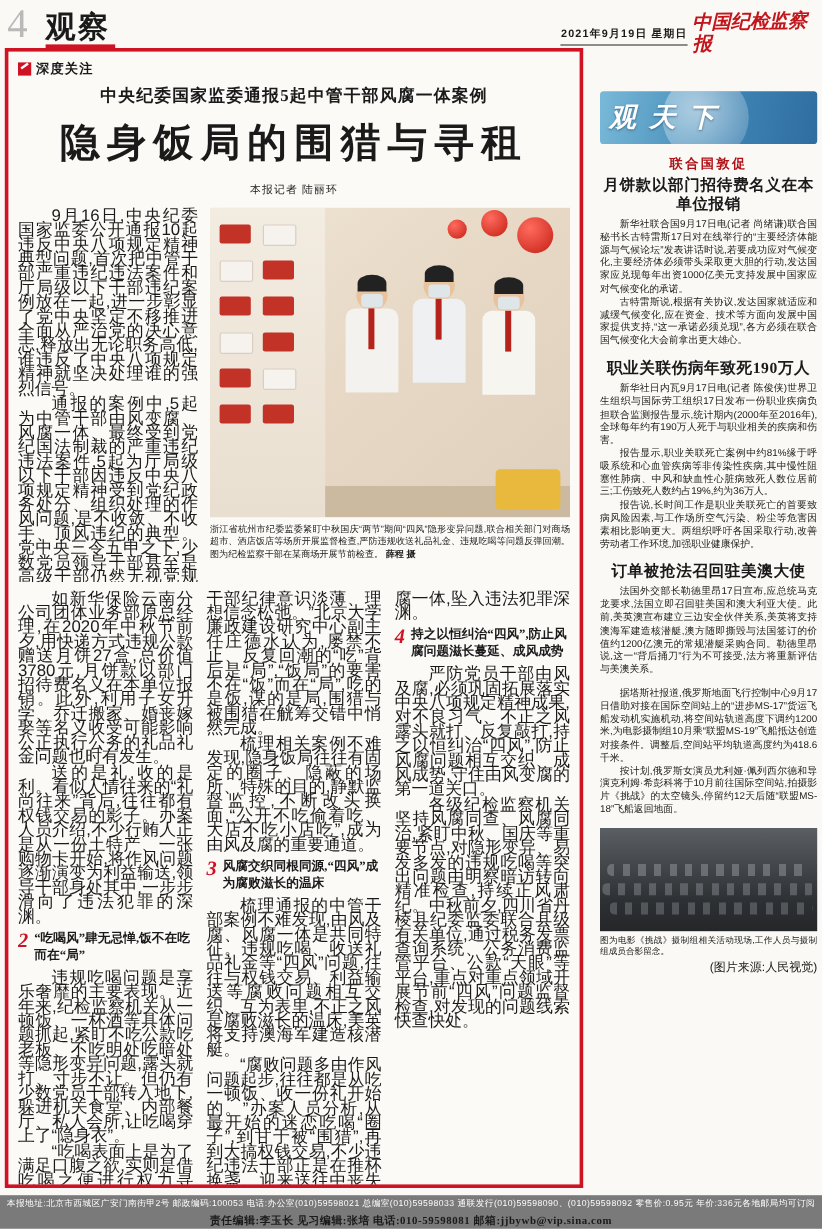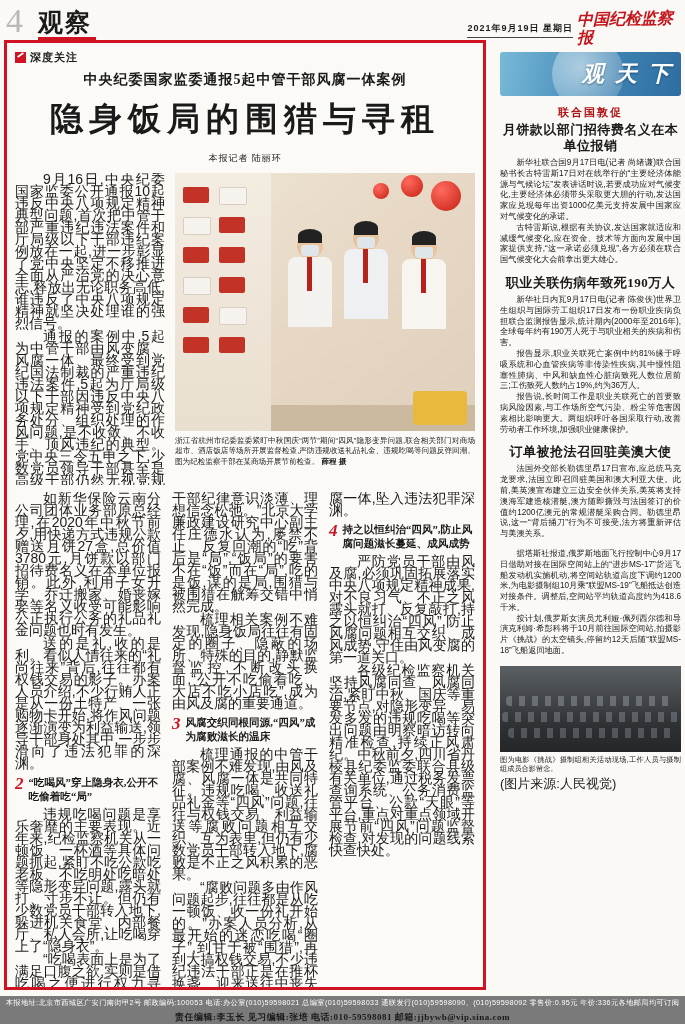--- a/index.html
+++ b/index.html
@@ -42,36 +42,36 @@
   .counter{position:absolute;left:96px;bottom:0;right:0;height:26px;background:#cbb9a0;}
   .caption{font-size:7.6px;line-height:10.4px;text-align:justify;margin-top:5px;color:#222;font-family:"Liberation Sans","DejaVu Sans",sans-serif;}
   .caption .credit{font-weight:bold;}
   .row2{margin-top:7px;height:520px;overflow:hidden;column-count:3;column-gap:11px;column-fill:auto;}
   .body-p{font-size:14px;line-height:12px;text-align:justify;text-indent:2em;margin:0 0 1px 0;font-family:"Liberation Sans","DejaVu Sans",sans-serif;}
   .subhead{margin:7px 0 5px 0;display:flex;gap:5px;break-inside:avoid;}
   .subhead .num{color:#cf1322;font-style:italic;font-weight:bold;font-size:17px;line-height:15px;flex:none;}
   .subhead .txt{font-size:10.6px;font-weight:bold;line-height:13.5px;}
   
   .sidebar{position:absolute;left:500px;top:52px;width:181px;}
-  .banner{height:44px;border-radius:3px;background:linear-gradient(100deg,#79b9d8 0%,#3f86b5 55%,#2f6da0 100%);position:relative;display:flex;align-items:center;justify-content:flex-end;overflow:hidden;margin-bottom:9px;}
+  .banner{height:44px;border-radius:3px;background:linear-gradient(100deg,#79b9d8 0%,#3f86b5 55%,#2f6da0 100%);position:relative;display:flex;align-items:center;justify-content:flex-start;overflow:hidden;margin-bottom:9px;margin-top:24px;}
   .globe{position:absolute;left:52px;top:-14px;width:72px;height:72px;border-radius:50%;background:radial-gradient(circle at 40% 40%,rgba(255,255,255,.55),rgba(255,255,255,.08));}
   .banner-text{position:relative;color:#fff;font-size:22px;font-weight:bold;font-style:italic;letter-spacing:11px;text-shadow:0 1px 2px rgba(0,40,70,.5);padding-left:8px;}
   .sb-article{margin-bottom:9px;}
   .sb-kicker{text-align:center;color:#b01116;font-size:11px;font-weight:bold;letter-spacing:2px;margin-bottom:2px;}
   .sb-title{text-align:center;font-size:13px;font-weight:bold;letter-spacing:0.5px;margin:0 0 4px 0;line-height:16px;}
   .sb-body{overflow:hidden;}
   .sb-a0 .sb-body{max-height:148px;}
   .sb-a1 .sb-body{max-height:208px;}
   .sb-a2 .sb-body{max-height:106px;}
   .sb-a3 .sb-body{max-height:148px;}
   .sb-p{font-size:8.2px;line-height:10.8px;text-align:justify;text-indent:2em;margin:0;font-family:"Liberation Sans","DejaVu Sans",sans-serif;}
   .sb-photo{height:86px;margin-top:4px;position:relative;overflow:hidden;background:linear-gradient(#5a5f63,#2e3134 70%,#242628);}
   .sb-photo .rowdots{position:absolute;left:0;right:0;height:10px;background:repeating-linear-gradient(90deg,#8d9298 0 6px,transparent 6px 13px);opacity:.55;border-radius:4px;}
   .sb-caption{font-size:7.2px;line-height:9.6px;text-align:justify;margin-top:3px;font-family:"Liberation Sans","DejaVu Sans",sans-serif;}
-  .sb-credit{font-size:13px;text-align:left;margin-top:1px;font-family:"Liberation Sans","DejaVu Sans",sans-serif;}
+  .sb-credit{font-size:10px;text-align:right;margin-top:1px;font-family:"Liberation Sans","DejaVu Sans",sans-serif;}
   
   .footer-bar{position:absolute;left:0;top:996px;width:685px;height:30px;background:#7a7a7a;color:#fff;font-size:7.2px;line-height:13px;text-align:center;letter-spacing:0.4px;font-family:"Liberation Sans","DejaVu Sans",sans-serif;}
   .editor-line{position:absolute;left:0;top:1011px;width:685px;text-align:center;font-size:9px;font-weight:bold;letter-spacing:0.5px;}
 </style>
 </head>
 <body>
 
 <div class="hdr">
   <div class="page-num">4</div>
   <div class="section-name">观察</div>
@@ -153,30 +153,30 @@
         <span class="credit">薛程 摄</span>
       </div>
     </div>
   </div>
 
   <div class="row2">
       <p class="body-p">如新华保险云南分公司团体业务部原总经理,在2020年中秋节前夕,用快递方式违规公款赠送月饼27盒,总价值3780元,月饼款以部门招待费名义在本单位报销。此外,利用子女升学、乔迁搬家、婚丧嫁娶等名义收受可能影响公正执行公务的礼品礼金问题也时有发生。</p>
       <p class="body-p">送的是礼,收的是利。看似人情往来的“礼尚往来”背后,往往都有权钱交易的影子。办案人员介绍,不少行贿人正是从一份土特产、一张购物卡开始,将作风问题逐渐演变为利益输送,领导干部身处其中,一步步滑向了违法犯罪的深渊。</p>
       <div class="subhead">
         <span class="num">2</span>
-        <span class="txt">“吃喝风”穿上隐身衣,公开不吃偷着吃“局”</span>
+        <span class="txt">“吃喝风”肆无忌惮,饭不在吃而在“局”</span>
       </div>
       <p class="body-p">违规吃喝问题是享乐奢靡的主要表现。近年来,纪检监察机关从一顿饭、一杯酒等具体问题抓起,紧盯不吃公款吃老板、不吃明处吃暗处等隐形变异问题,露头就打、寸步不让。但仍有少数党员干部转入地下,躲进机关食堂、内部餐厅、私人会所,让吃喝穿上了“隐身衣”。</p>
       <p class="body-p">“吃喝表面上是为了满足口腹之欲,实则是借吃喝之便进行权力寻租、营造圈子,其背后是干部纪律意识淡薄、理想信念松弛。”北京大学廉政建设研究中心副主任庄德水认为,屡禁不止、反复回潮的“吃”背后是“局”,“饭局”的要害不在“饭”而在“局”,吃的是饭,谋的是局,围猎与被围猎在觥筹交错中悄然完成。</p>
       <p class="body-p">梳理相关案例不难发现,隐身饭局往往有固定的圈子、隐蔽的场所、特殊的目的,静默监督监控,不断改头换面,“公开不吃偷着吃、大店不吃小店吃”,成为由风及腐的重要通道。</p>
       <div class="subhead">
         <span class="num">3</span>
         <span class="txt">风腐交织同根同源,“四风”成为腐败滋长的温床</span>
       </div>
-      <p class="body-p">梳理通报的中管干部案例不难发现,由风及腐、风腐一体是共同特征。违规吃喝、收送礼品礼金等“四风”问题,往往与权钱交易、利益输送等腐败问题相互交织、互为表里,但仍有少数党员干部转入地下,腐败是不正之风积累的恶果。</p>
+      <p class="body-p">梳理通报的中管干部案例不难发现,由风及腐、风腐一体是共同特征。违规吃喝、收送礼品礼金等“四风”问题,往往与权钱交易、利益输送等腐败问题相互交织、互为表里,不正之风是腐败滋长的温床,美英将支持澳海军建造核潜艇。</p>
       <p class="body-p">“腐败问题多由作风问题起步,往往都是从吃一顿饭、收一份礼开始的。”办案人员分析,从最开始的迷恋吃喝“圈子”,到甘于被“围猎”,再到大搞权钱交易,不少违纪违法干部正是在推杯换盏、迎来送往中丧失原则、突破底线,最终风腐一体,坠入违法犯罪深渊。</p>
       <div class="subhead">
         <span class="num">4</span>
         <span class="txt">持之以恒纠治“四风”,防止风腐问题滋长蔓延、成风成势</span>
       </div>
       <p class="body-p">严防党员干部由风及腐,必须巩固拓展落实中央八项规定精神成果,对不良习气、不正之风露头就打、反复敲打,持之以恒纠治“四风”,防止风腐问题相互交织、成风成势,守住由风变腐的第一道关口。</p>
       <p class="body-p">各级纪检监察机关坚持风腐同查、风腐同治,紧盯中秋、国庆等重要节点,对隐形变异、易发多发的违规吃喝等突出问题由明察暗访转向精准检查,持续正风肃纪。中秋前夕,四川省丹棱县纪委监委联合县级有关单位,通过税务发票查询系统、公务消费监管平台、公款“天眼”等平台,重点对重点领域开展节前“四风”问题监督检查,对发现的问题线索快查快处。</p>
     </div>
 </div>
 

